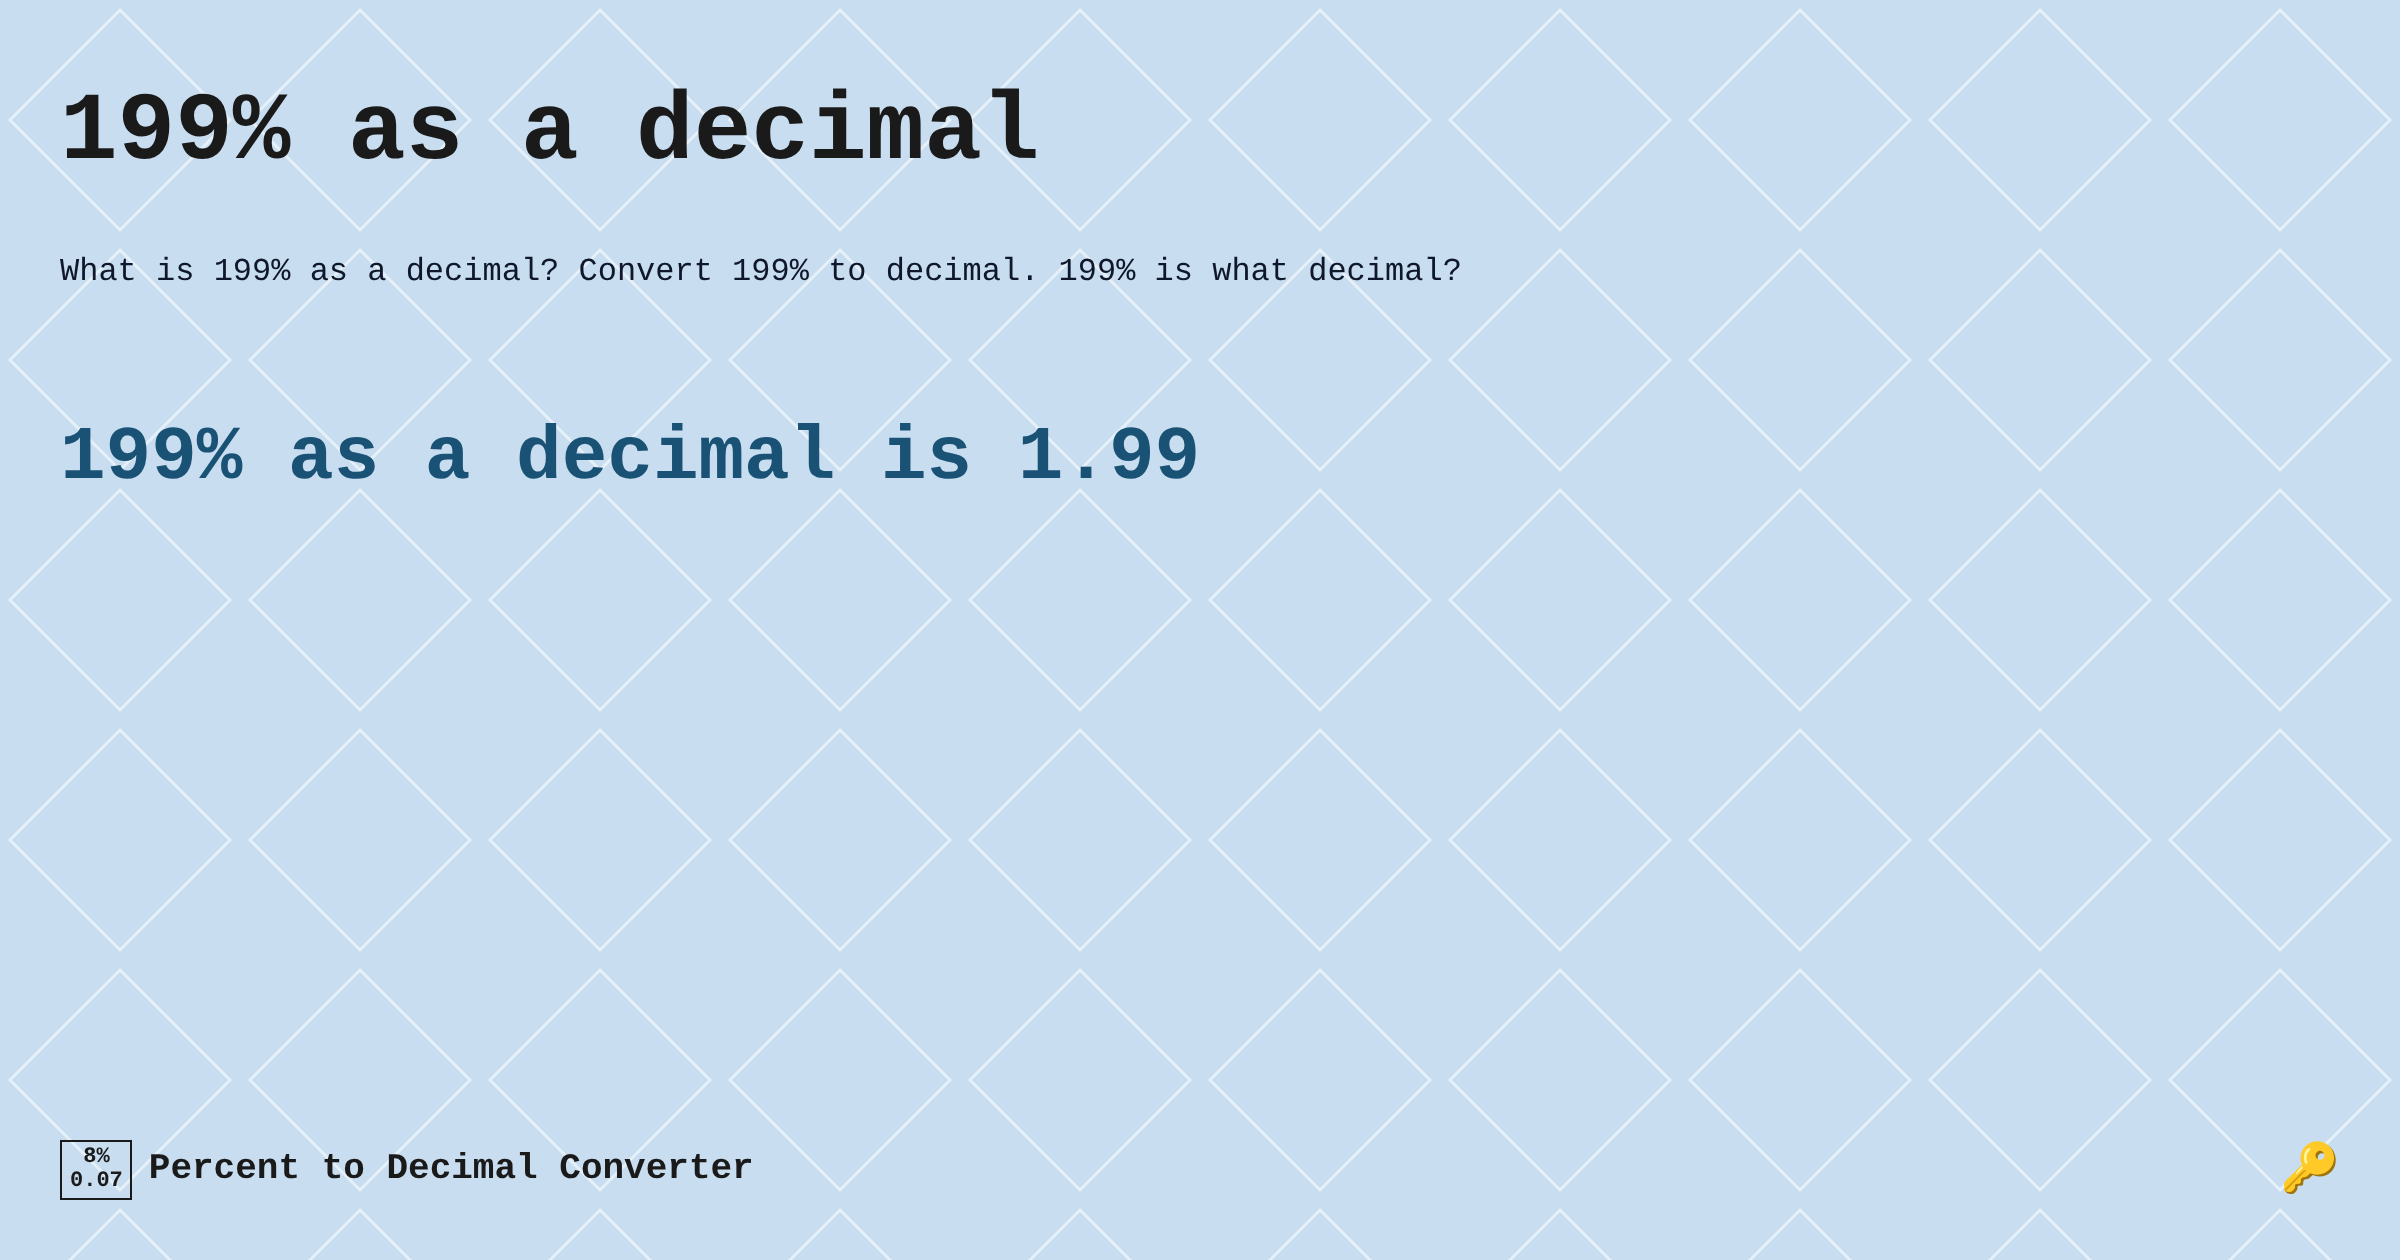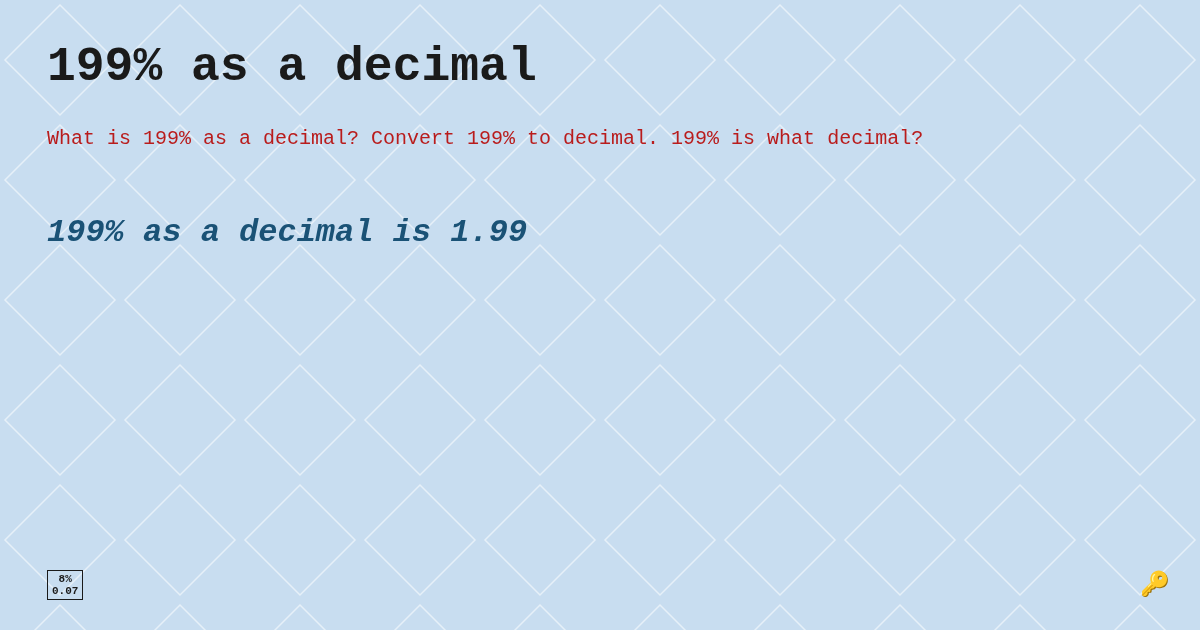--- a/index.html
+++ b/index.html
@@ -29,50 +29,49 @@
     }
 
     .bg-pattern svg {
       width: 100%;
       height: 100%;
     }
 
     .content {
       position: relative;
       z-index: 1;
-      padding: 40px 30px 20px 47px;
+      padding: 40px 30px 20px 30px;
       height: 100%;
       display: flex;
       flex-direction: column;
     }
 
     .main-title {
       font-size: 48px;
       font-weight: bold;
       color: #1a1a1a;
       font-family: 'Courier New', Courier, monospace;
       margin-bottom: 30px;
     }
 
     .description {
-      font-size: 20px;
-      color: #b91c1c;
+      font-size: 16px;
+      color: #0f172a;
       font-family: 'Courier New', Courier, monospace;
       line-height: 1.5;
       margin-bottom: 60px;
       max-width: 1140px;
     }
 
     .result {
-      font-size: 32px;
+      font-size: 38px;
       font-weight: bold;
       color: #1a5276;
       font-family: 'Courier New', Courier, monospace;
       margin-bottom: auto;
-      font-style: italic;
     }
 
     .footer {
       display: flex;
       align-items: center;
       justify-content: space-between;
       padding-bottom: 10px;
     }
 
     .footer-left {
@@ -138,19 +137,20 @@
   <p class="description">What is 199% as a decimal? Convert 199% to decimal. 199% is what decimal?</p>
 
   <div class="result">199% as a decimal is 1.99</div>
 
   <div class="footer">
     <div class="footer-left">
       <div class="footer-badge">
         <span>8%</span>
         <span>0.07</span>
       </div>
+      <span class="footer-text">Percent to Decimal Converter</span>
     </div>
 
     <div class="footer-logo">
       <span class="logo-icon">🔑</span>
     </div>
   </div>
 </div>
 
 </body></html>

